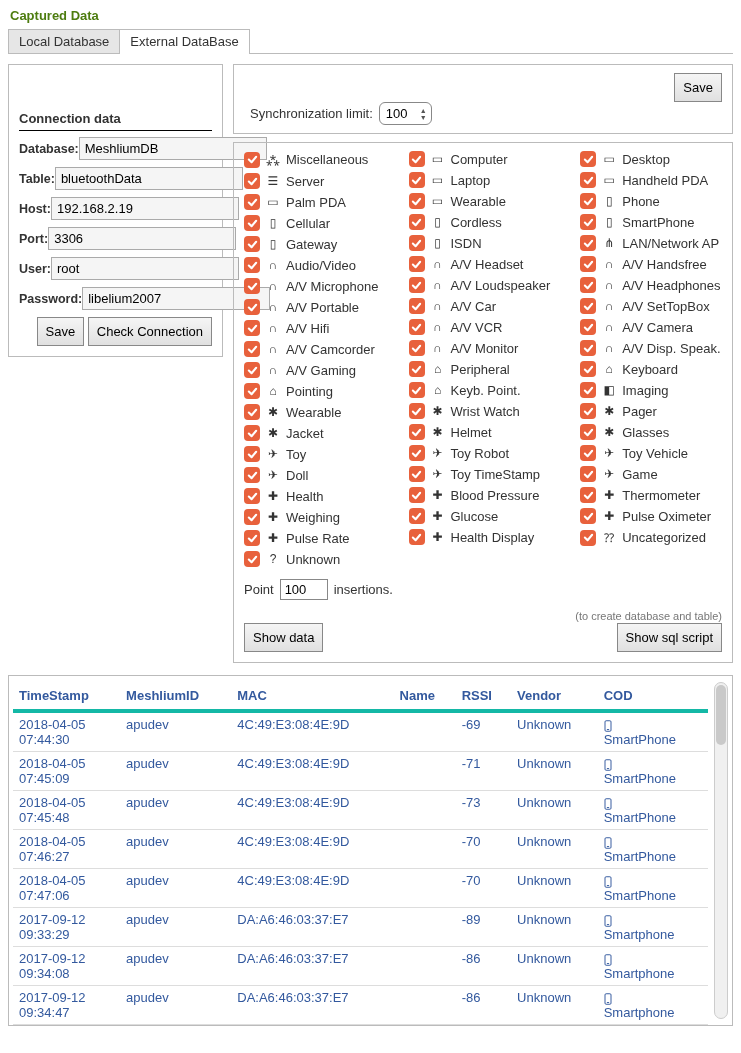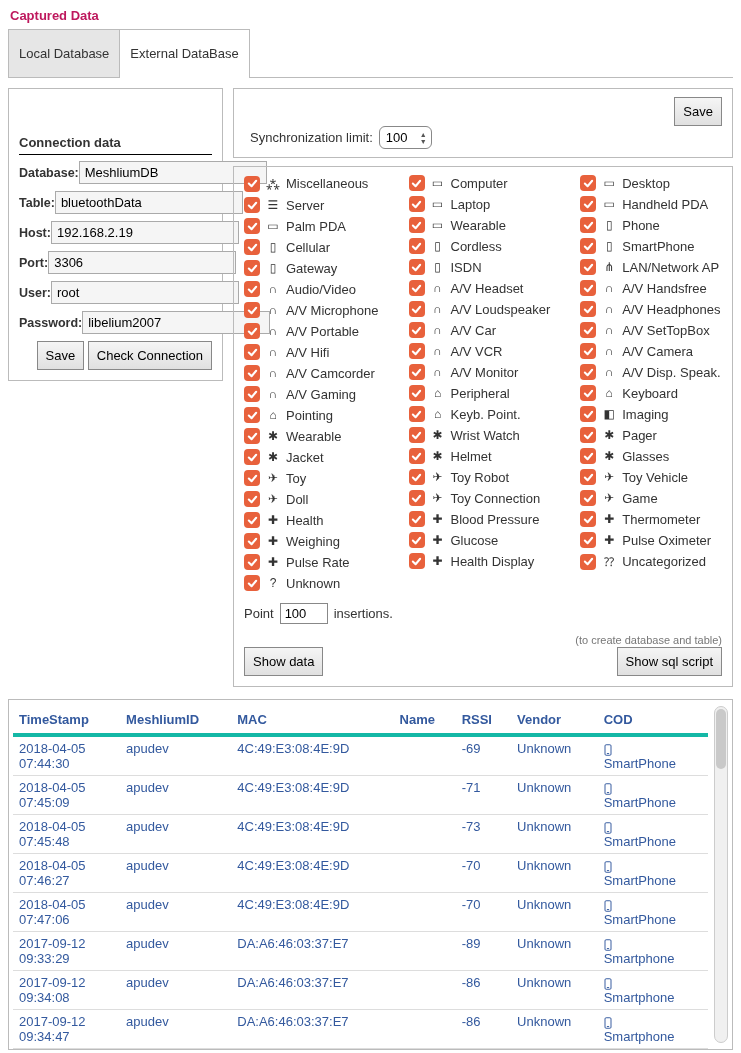--- a/index.html
+++ b/index.html
@@ -2,25 +2,25 @@
 <html><head>
 <meta charset="utf-8">
 <style>
   * { box-sizing: border-box; }
   body {
     margin: 0; padding: 8px;
     font-family: Arial, Helvetica, sans-serif;
     font-size: 13px; color: #333; background: #fff;
     width: 741px;
   }
-  .page-title { color: #be185d; font-weight: bold; font-size: 13px; margin: 0 0 6px 2px; }
+  .page-title { color: #4d7c0f; font-weight: bold; font-size: 13px; margin: 0 0 6px 2px; }
   .tabs { display: flex; border-bottom: 1px solid #bbb; margin-bottom: 10px; }
   .tab {
     border: 1px solid #bbb; border-bottom: none;
-    padding: 16px 10px; background: #e6e6e6; font-size: 13px; cursor: pointer;
+    padding: 4px 10px; background: #e6e6e6; font-size: 13px; cursor: pointer;
     margin-right: -1px; position: relative;
   }
   .tab.active { background: #fff; }
   .tab.active::after {
     content: ""; position: absolute; left:0; right:0; bottom:-1px;
     height:1px; background:#fff;
   }
   .top-row { display: flex; gap: 10px; align-items: flex-start; }
   .panel { border: 1px solid #bbb; padding: 10px; }
   .conn { width: 215px; }
@@ -469,21 +469,21 @@
               <span class="ficon">✈</span>
               <span class="flabel">Toy Robot</span>
             </div>
             <div class="filter-item">
               <span class="fcheck">
                 <svg viewBox="0 0 12 12">
                   <path d="M2 6 L5 9 L10 3" stroke="#fff" stroke-width="2.2" fill="none" stroke-linecap="round" stroke-linejoin="round"></path>
                 </svg>
               </span>
               <span class="ficon">✈</span>
-              <span class="flabel">Toy Connection</span>
+              <span class="flabel">Toy TimeStamp</span>
             </div>
             <div class="filter-item">
               <span class="fcheck">
                 <svg viewBox="0 0 12 12">
                   <path d="M2 6 L5 9 L10 3" stroke="#fff" stroke-width="2.2" fill="none" stroke-linecap="round" stroke-linejoin="round"></path>
                 </svg>
               </span>
               <span class="ficon">✚</span>
               <span class="flabel">Blood Pressure</span>
             </div>

